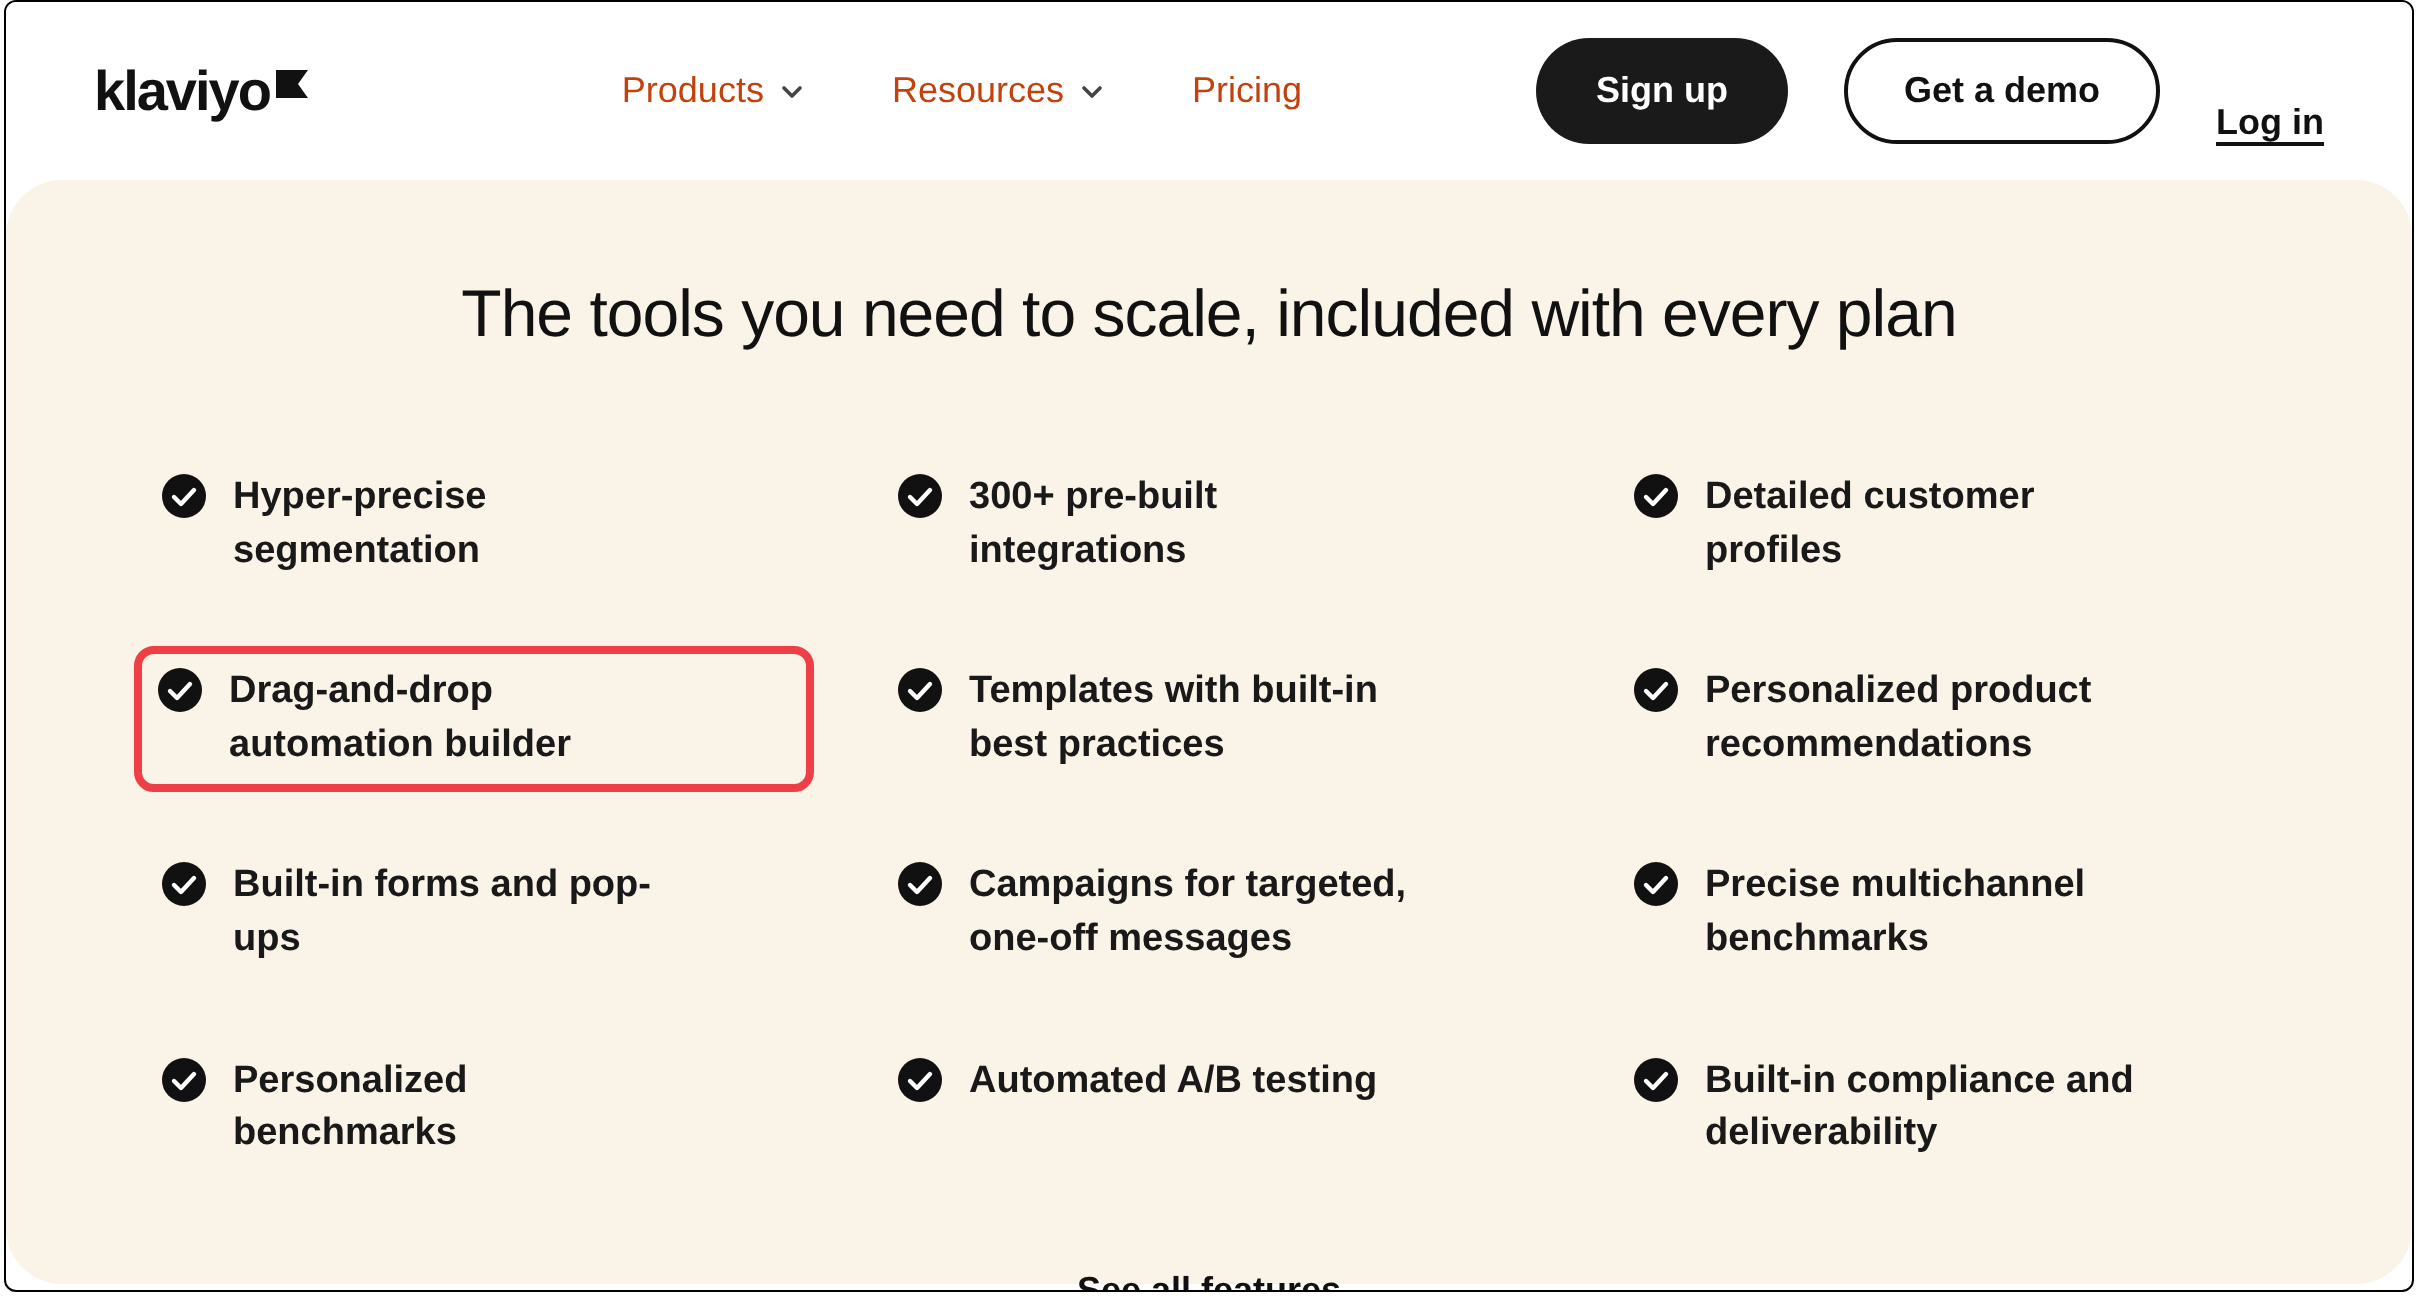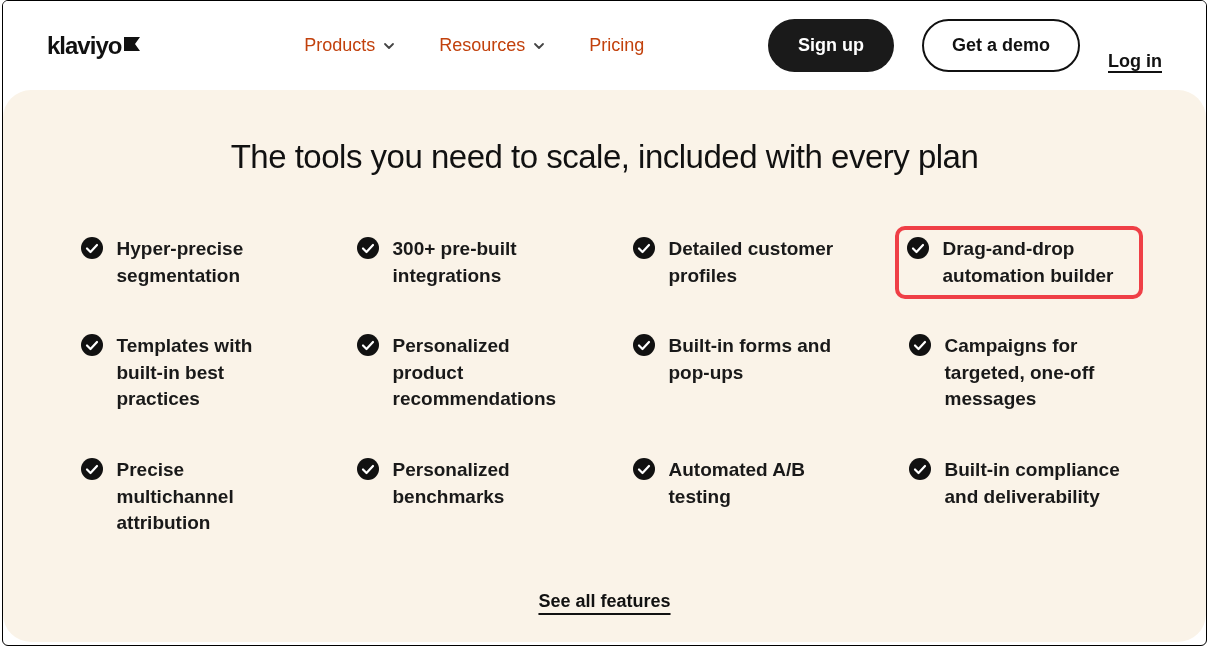--- a/index.html
+++ b/index.html
@@ -26,21 +26,21 @@
     justify-content: space-between;
     padding: 18px 44px 18px 44px;
     background: #fff;
   }
   .logo {
     display: flex;
     align-items: flex-start;
     gap: 2px;
   }
   .logo-text {
-    font-size: 24px;
+    font-size: 28px;
     font-weight: 600;
     letter-spacing: -1px;
     color: #111;
   }
   .logo-mark {
     display:inline-block;
     margin-left:1px;
     position:relative;
     top:5px;
   }
@@ -105,21 +105,21 @@
   .hero h1 {
     text-align: center;
     font-size: 33px;
     font-weight: 500;
     color: #111;
     letter-spacing: -0.5px;
     margin-bottom: 56px;
   }
   .grid {
     display: grid;
-    grid-template-columns: repeat(4, 1fr);
+    grid-template-columns: repeat(3, 1fr);
     column-gap: 44px;
     row-gap: 36px;
     max-width: 1060px;
     margin: 16px auto;
   }
   .feature {
     display: flex;
     align-items: flex-start;
     gap: 14px;
     position: relative;
@@ -277,21 +277,21 @@
           </span>
           <span class="feature-text">Campaigns for targeted, one-off messages</span>
         </div>
         <div class="feature">
           <span class="check">
             <svg width="22" height="22" viewBox="0 0 22 22">
               <circle cx="11" cy="11" r="11" fill="#111"></circle>
               <path d="M6 11.5 L9.5 15 L16 8" stroke="#fff" stroke-width="2.2" fill="none" stroke-linecap="round" stroke-linejoin="round"></path>
             </svg>
           </span>
-          <span class="feature-text">Precise multichannel attribution</span>
+          <span class="feature-text">Precise multichannel benchmarks</span>
         </div>
         <div class="feature">
           <span class="check">
             <svg width="22" height="22" viewBox="0 0 22 22">
               <circle cx="11" cy="11" r="11" fill="#111"></circle>
               <path d="M6 11.5 L9.5 15 L16 8" stroke="#fff" stroke-width="2.2" fill="none" stroke-linecap="round" stroke-linejoin="round"></path>
             </svg>
           </span>
           <span class="feature-text">Personalized benchmarks</span>
         </div>

